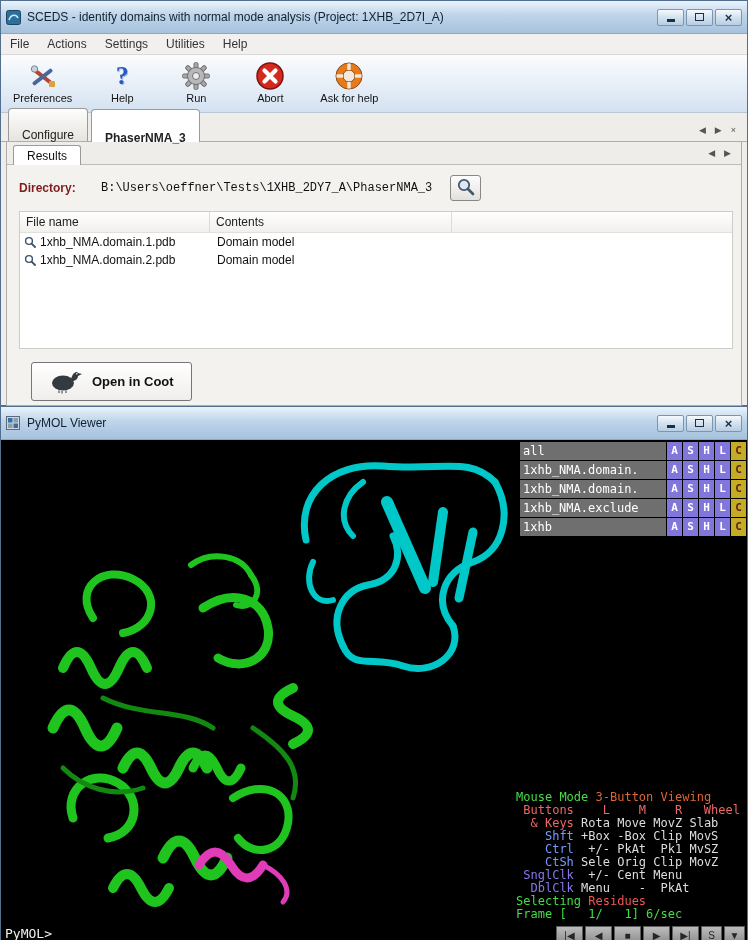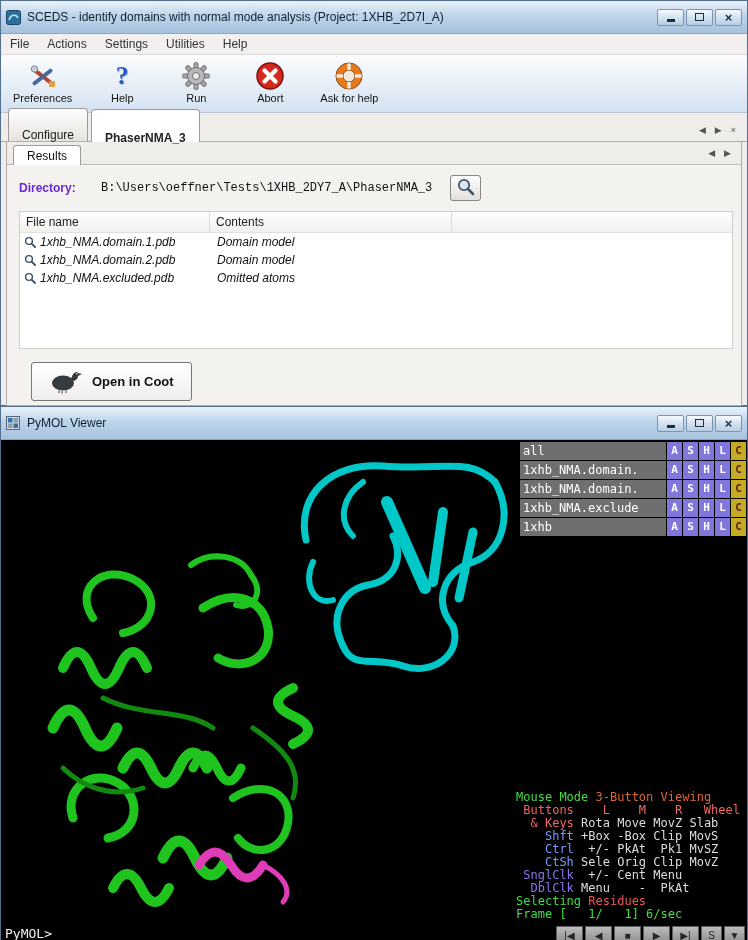--- a/index.html
+++ b/index.html
@@ -31,31 +31,31 @@
   .tab.active { background:#fff; font-weight:bold; height:24px; line-height:24px; margin-bottom:-1px; position:relative; z-index:2; }
   .tab-nav { margin-left:auto; display:flex; gap:9px; align-items:center; padding:0 4px 6px 0; }
   .tab-nav-btn { font-size:9px; color:#555; line-height:1; }
 
   .panel { margin:0 5px 6px; height:264px; border:1px solid #b0aeab; border-top:none; background:#f4f2ef; }
   .subtabbar { height:23px; background:#efede9; border-bottom:1px solid #bdbbb8; display:flex; align-items:flex-end; padding:2px 6px 0; }
   .subtab { height:20px; line-height:20px; padding:0 13px; font-size:12px; font-weight:normal; color:#111; background:#fff; border:1px solid #9a9a9a; border-bottom:none; border-radius:3px 3px 0 0; margin-bottom:-1px; position:relative; z-index:2; }
 
   .content { padding:10px 10px 0 12px; }
   .dir-row { display:flex; align-items:center; height:26px; }
-  .dir-label { font-weight:bold; font-size:12px; color:#6d28d9; width:82px; }
+  .dir-label { font-weight:bold; font-size:12px; color:#7f1d1d; width:82px; }
   .dir-value { font-size:12px; color:#111; white-space:nowrap;font-family:Liberation Mono, monospace; }
   .dir-search-btn { margin-left:18px; width:31px; height:26px; border:1px solid #888; border-radius:3px; background:linear-gradient(#fdfdfd,#e3e1dd); display:flex; align-items:center; justify-content:center; }
 
   .file-table { margin-top:10px; width:714px; height:138px; background:#fff; border:1px solid #cfcdca; font-size:12px; overflow:hidden; }
   .thead { display:flex; height:21px; align-items:stretch; background:linear-gradient(#fefefe,#f2f0ed); border-bottom:1px solid #e2e0dc; color:#222; }
   .th { padding-left:6px; border-right:1px solid #dddbd7; display:flex; align-items:center; }
   .col-file { width:190px; }
   .col-contents { width:242px; }
   .th-fill { flex:1; border-right:none; }
-  .trow { display:flex; height:18px; align-items:center; color:#111;font-style:italic; }
+  .trow { display:flex; height:18px; align-items:center; color:#111; }
   .cell { display:flex; align-items:center; }
   .cell.col-file { padding-left:4px; gap:4px; }
   .cell.col-contents { padding-left:7px; }
   .row-icon { display:flex; align-items:center; }
 
   .action-row { margin-top:13px; display:flex; gap:8px; padding-left:12px; }
   .action-btn { height:39px; border:1px solid #767676; border-radius:3px; background:linear-gradient(#ffffff,#f0eeeb); display:flex; align-items:center; gap:9px; padding:0 17px; font-size:13px; font-weight:bold; color:#111; }
 
   .pymol-body { position:relative; height:506px; background:#000; overflow:hidden; }
   #ribbon-svg { position:absolute; left:0; top:0; }
@@ -219,32 +219,20 @@
             <div class="cell col-file">
               <span class="row-icon">
                 <svg width="12" height="12" viewBox="0 0 12 12">
                   <circle cx="5" cy="5" r="3.4" fill="none" stroke="#3c506a" stroke-width="1.4"></circle>
                   <line x1="7.6" y1="7.6" x2="11" y2="11" stroke="#3c506a" stroke-width="1.8" stroke-linecap="round"></line>
                 </svg>
               </span>
               <span>1xhb_NMA.domain.2.pdb</span>
             </div>
             <div class="cell col-contents">Domain model</div>
-          </div>
-          <div class="trow">
-            <div class="cell col-file">
-              <span class="row-icon">
-                <svg width="12" height="12" viewBox="0 0 12 12">
-                  <circle cx="5" cy="5" r="3.4" fill="none" stroke="#3c506a" stroke-width="1.4"></circle>
-                  <line x1="7.6" y1="7.6" x2="11" y2="11" stroke="#3c506a" stroke-width="1.8" stroke-linecap="round"></line>
-                </svg>
-              </span>
-              <span>1xhb_NMA.excluded.pdb</span>
-            </div>
-            <div class="cell col-contents">Omitted atoms</div>
           </div>
         </div>
       <div class="action-row" id="action-row">
           <div class="action-btn">
             <span><svg width="34" height="28" viewBox="0 0 34 28">
                 <ellipse cx="14" cy="17" rx="11" ry="7.5" fill="#343a40"></ellipse>
                 <path d="M22 13 C24 6 28 5 29 7 L33 8 L29 10 C29 13 26 15 23 15 Z" fill="#343a40"></path>
                 <circle cx="27.8" cy="7.8" r="0.8" fill="#fff"></circle>
                 <path d="M10 24.5 L10 27 M13 25 L13 27.5 M17 24.5 L17 27" stroke="#555" stroke-width="1.2"></path>
               </svg></span>

